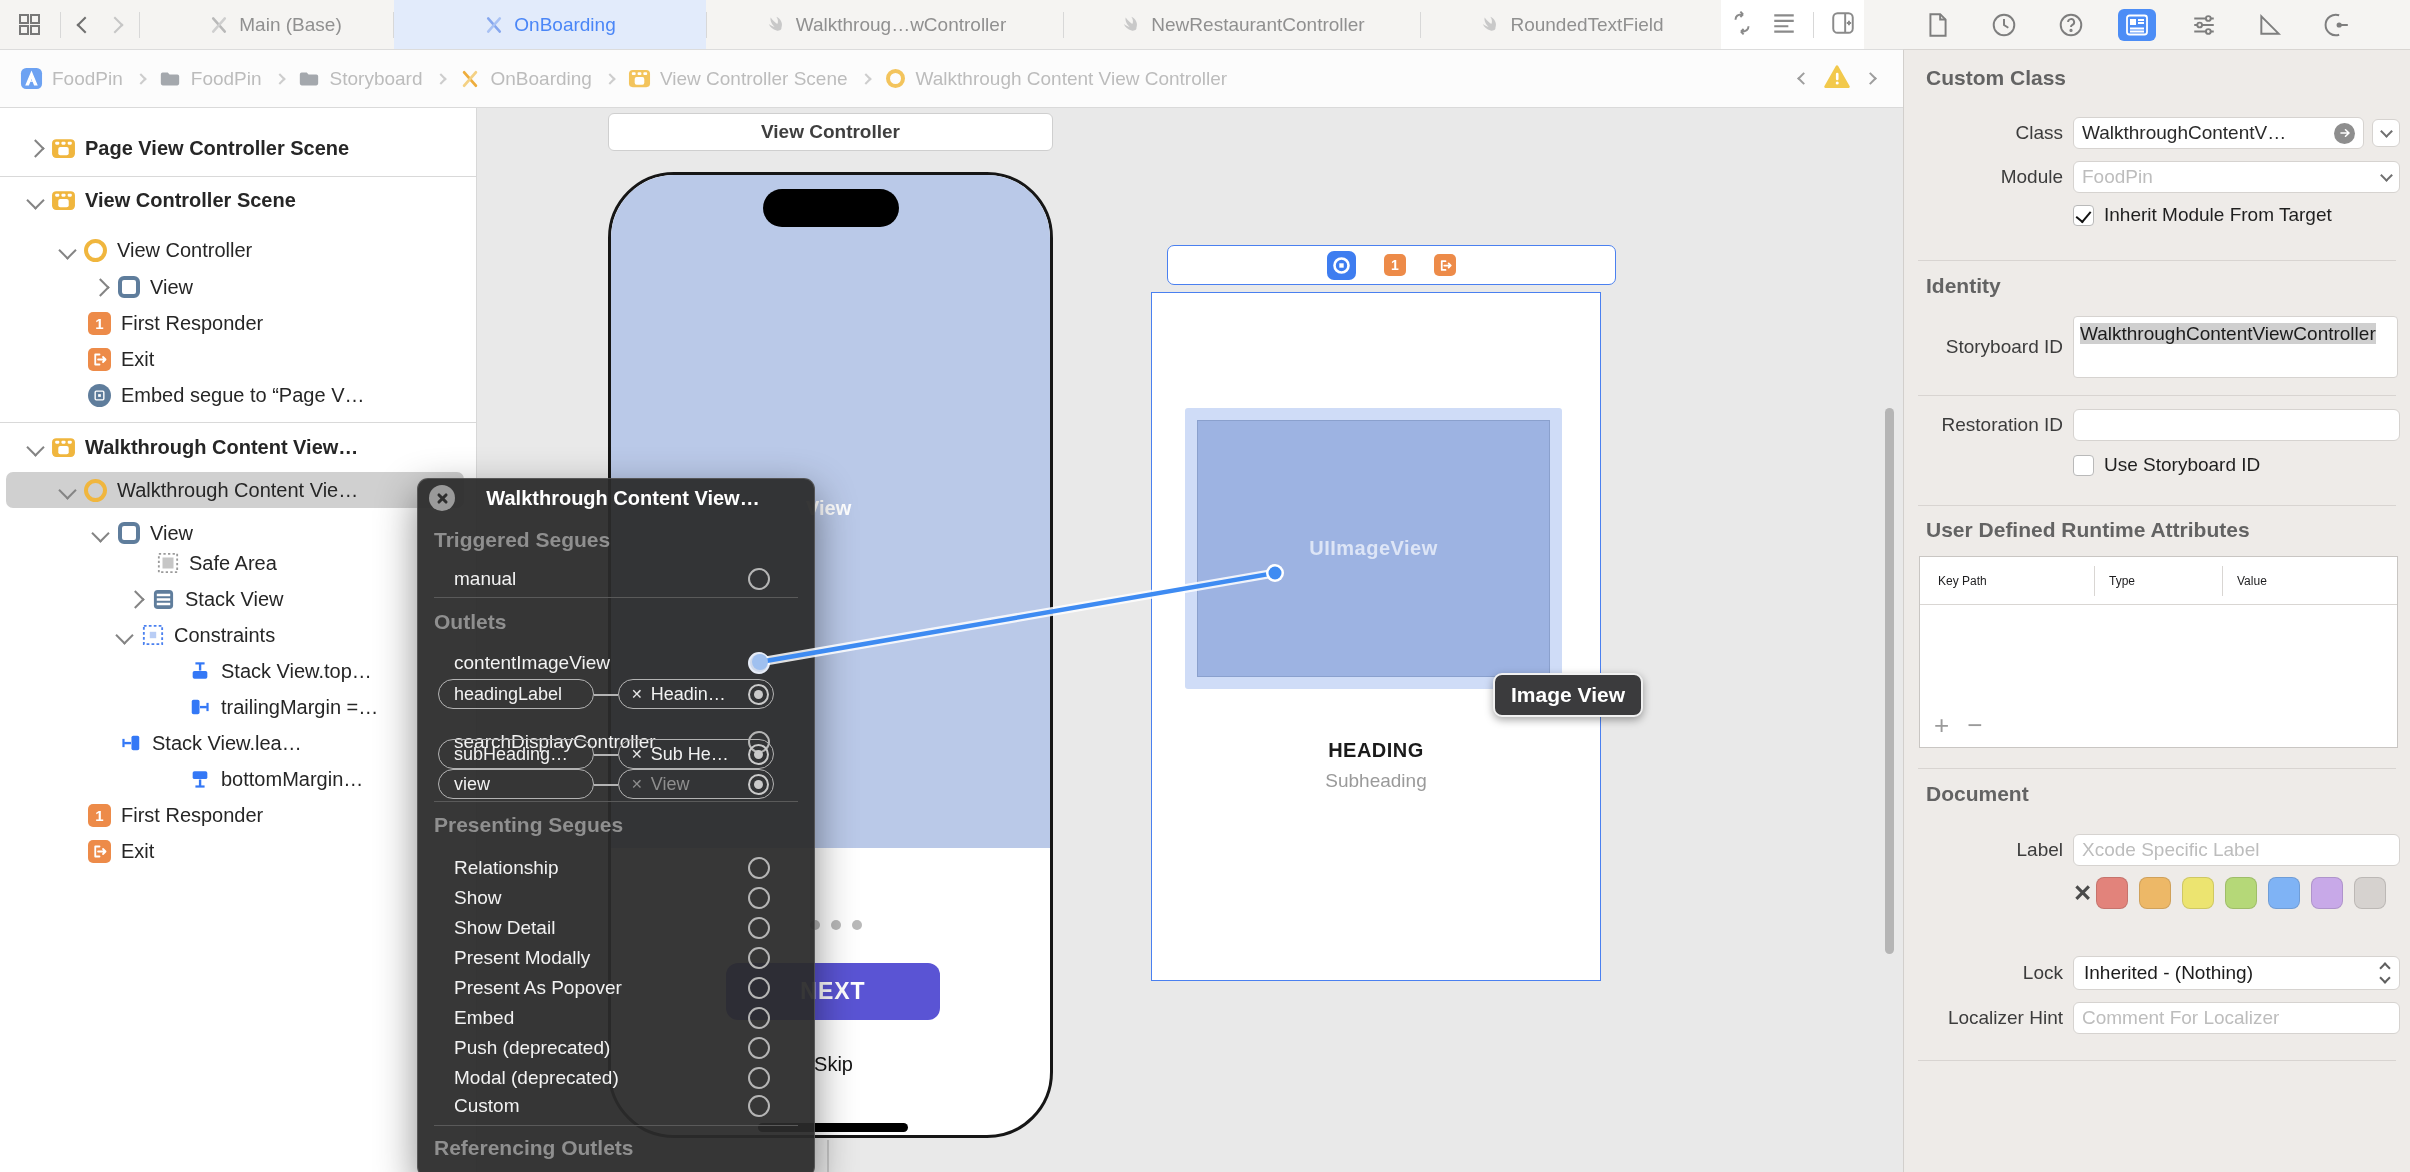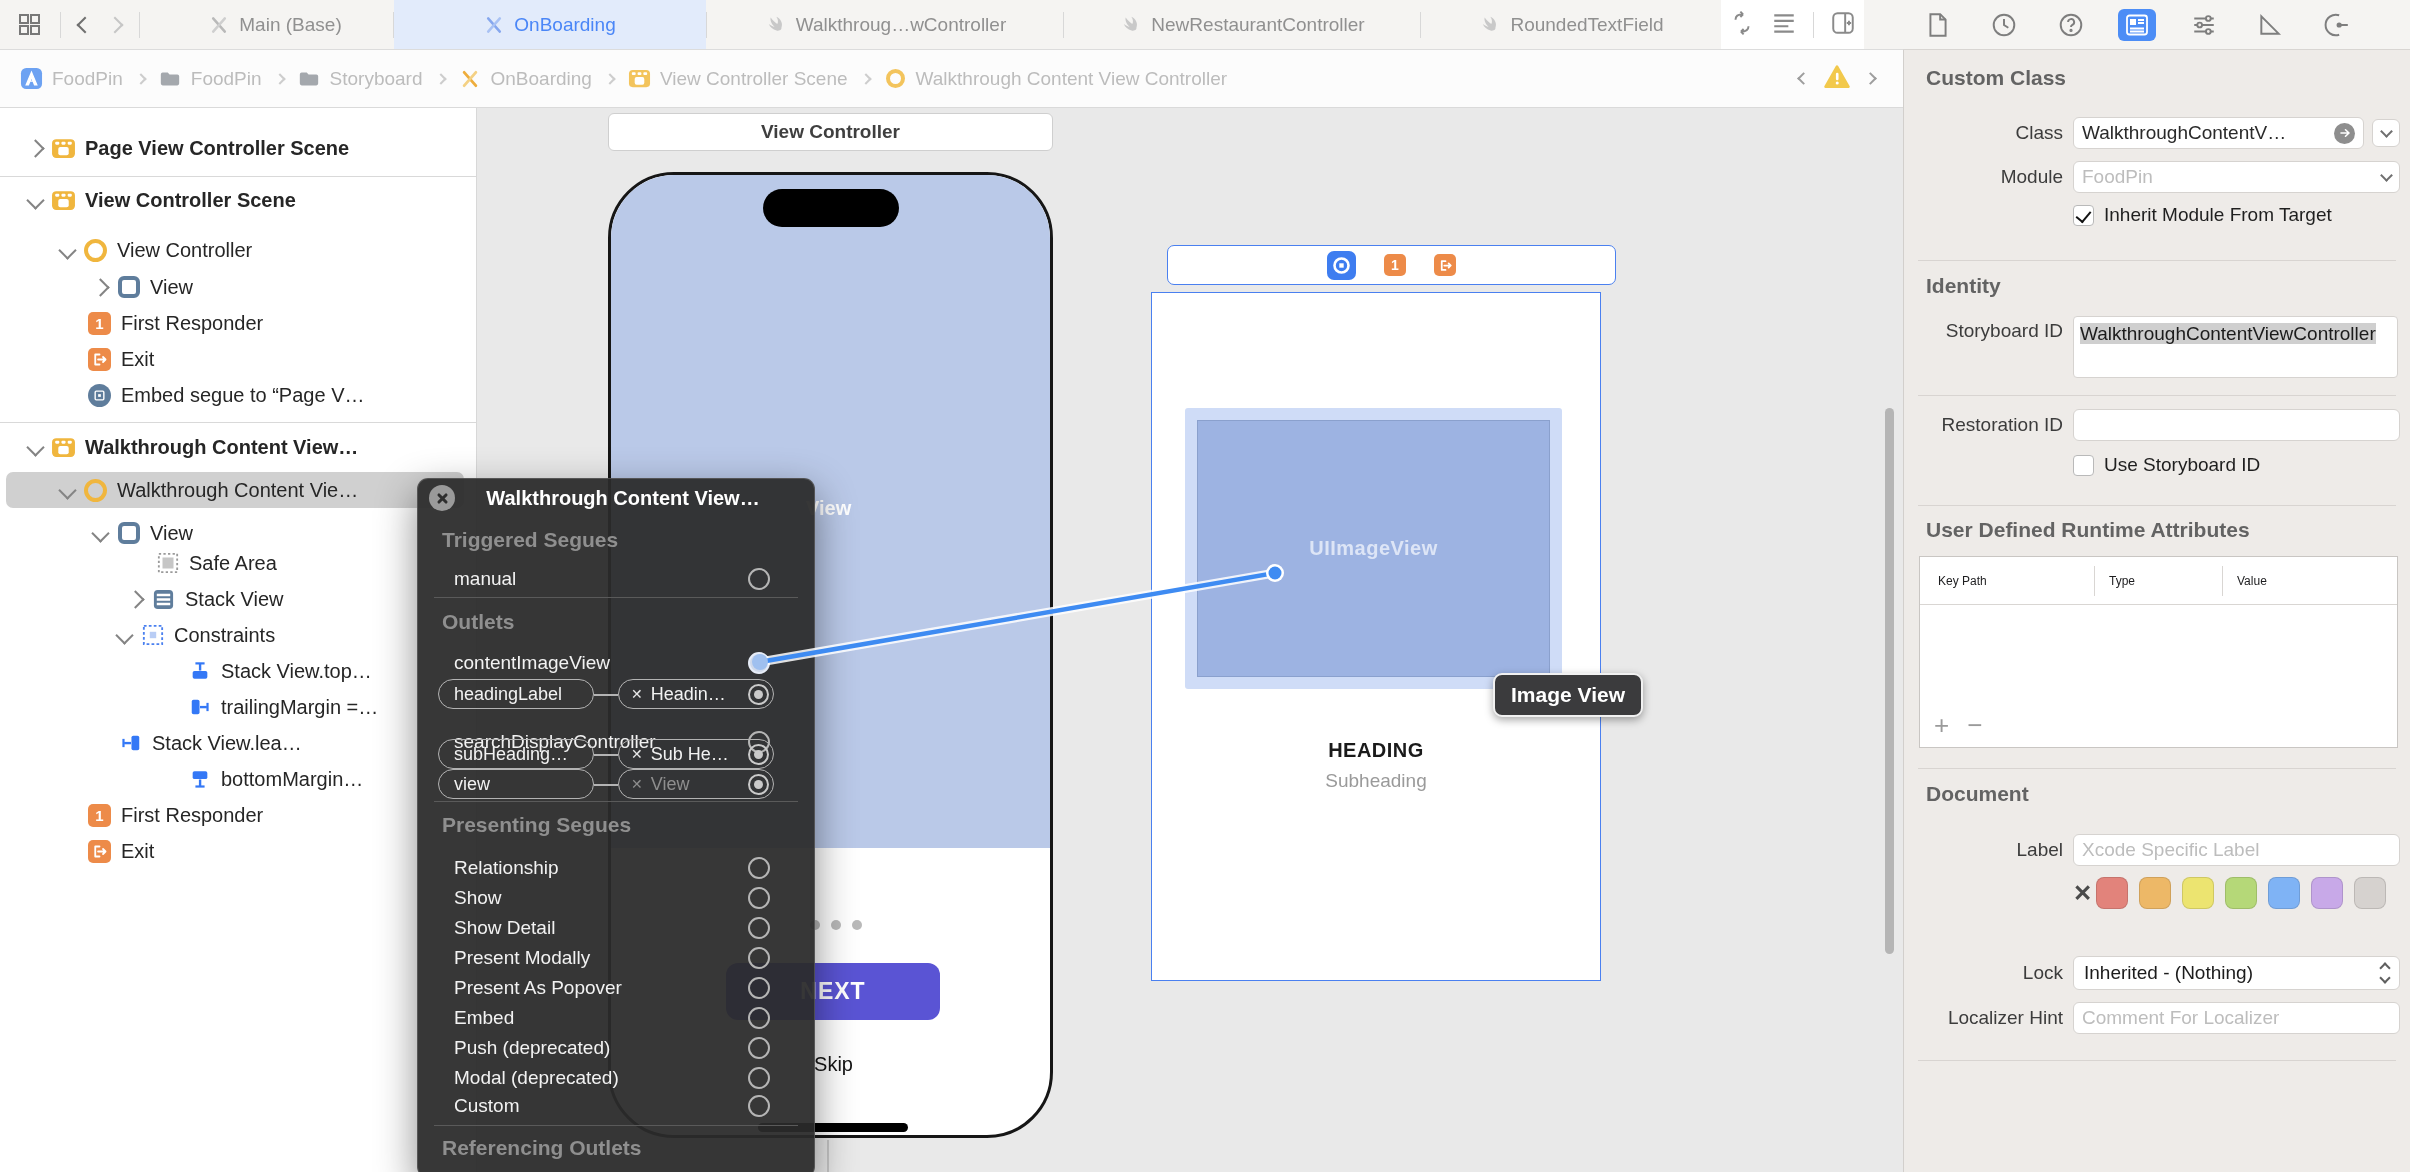--- a/index.html
+++ b/index.html
@@ -69,21 +69,21 @@
   .cscroll { position:absolute; left:1408px; top:300px; width:9px; height:546px; background:#b5b5b5; border-radius:5px; }
   .hline { position:absolute; left:350px; top:1032px; width:2px; height:32px; background:#c7c7c7; }
 
   
   .hud { position:absolute; left:417px; top:478px; width:398px; height:700px; background:rgba(43,43,43,0.94); border:1px solid rgba(255,255,255,0.16); border-radius:11px; box-shadow:0 14px 40px rgba(0,0,0,.45); z-index:50; color:#f2f2f2; }
   .hudtitle { position:absolute; left:0; top:0; right:0; height:38px; display:flex; align-items:center; }
   .hudclose { position:absolute; left:11px; top:6px; width:26px; height:26px; border-radius:50%; background:#9a9a9a; display:flex; align-items:center; justify-content:center; }
   .hudclose::before, .hudclose::after { content:""; position:absolute; width:13px; height:3px; background:#2e2e2e; border-radius:2px; }
   .hudclose::before{ transform:rotate(45deg);} .hudclose::after{ transform:rotate(-45deg);}
   .hudtext { width:100%; text-align:center; font-size:20px; font-weight:bold; color:#ffffff; padding-left:14px; }
-  .hsec { position:absolute; left:24px; font-size:21px; font-weight:bold; color:#8f8f8f; height:26px; }
+  .hsec { position:absolute; left:16px; font-size:21px; font-weight:bold; color:#8f8f8f; height:26px; }
   .hrow { position:absolute; left:0; right:0; height:30px; display:flex; align-items:center; }
   .hlabel { margin-left:36px; font-size:19px; }
   .radio { position:absolute; right:44px; width:22px; height:22px; border:2px solid #b5b5b5; border-radius:50%; }
   .radio.active { background:#cfd9ea; border-color:#e6ecf7; }
   .hdiv { position:absolute; left:16px; right:16px; height:1px; background:#5a5a5a; }
   .pill { position:absolute; height:30px; border:1.5px solid #b3b3b3; border-radius:16px; display:flex; align-items:center; font-size:18px; color:#f2f2f2; }
   .pill.l { left:20px; width:156px; padding-left:15px; }
   .pill.r { left:200px; width:156px; padding-left:12px; gap:8px; }
   .pillconn { position:absolute; left:176px; width:24px; height:1.5px; background:#b3b3b3; top:50%; }
   .donut { margin-left:auto; margin-right:4px; width:21px; height:21px; border:2px solid #c9c9c9; border-radius:50%; display:flex; align-items:center; justify-content:center; flex:none; }
@@ -714,21 +714,21 @@
   <div class="irow" style="top:150px;height:30px">
     <span class="flabel"></span>
     <span class="cb on"></span>
     <span class="cblabel">Inherit Module From Target</span>
   </div>
 
   <div class="idiv" style="top:210px"></div>
   <div class="ihead" style="top:224px">Identity</div>
 
   <div class="irow" style="top:266px;height:66px;align-items:flex-start">
-    <span class="flabel" style="margin-top:4px">Storyboard ID</span>
+    <span class="flabel" style="margin-top:20px">Storyboard ID</span>
   </div>
   <div style="position:absolute;top:266px;left:0;right:0;height:66px">
     <div class="sbfield"><span class="selhl">WalkthroughContentViewController</span></div>
   </div>
 
   <div class="idiv" style="top:345px"></div>
 
   <div class="irow" style="top:358px">
     <span class="flabel">Restoration ID</span>
     <span class="field">

